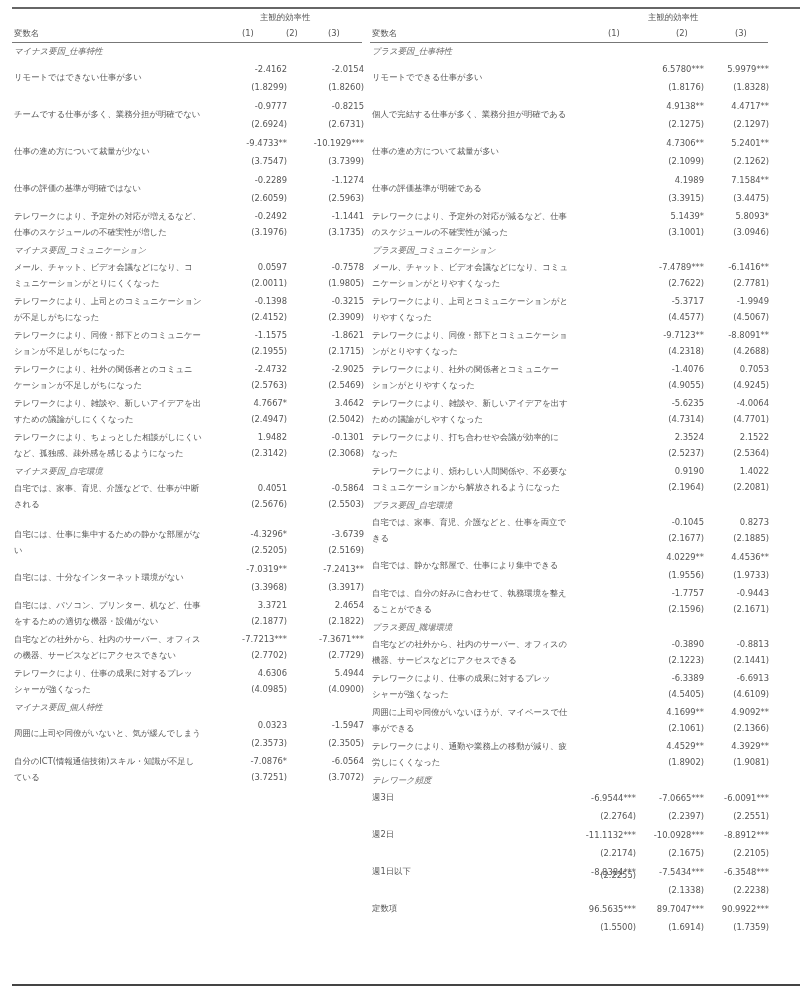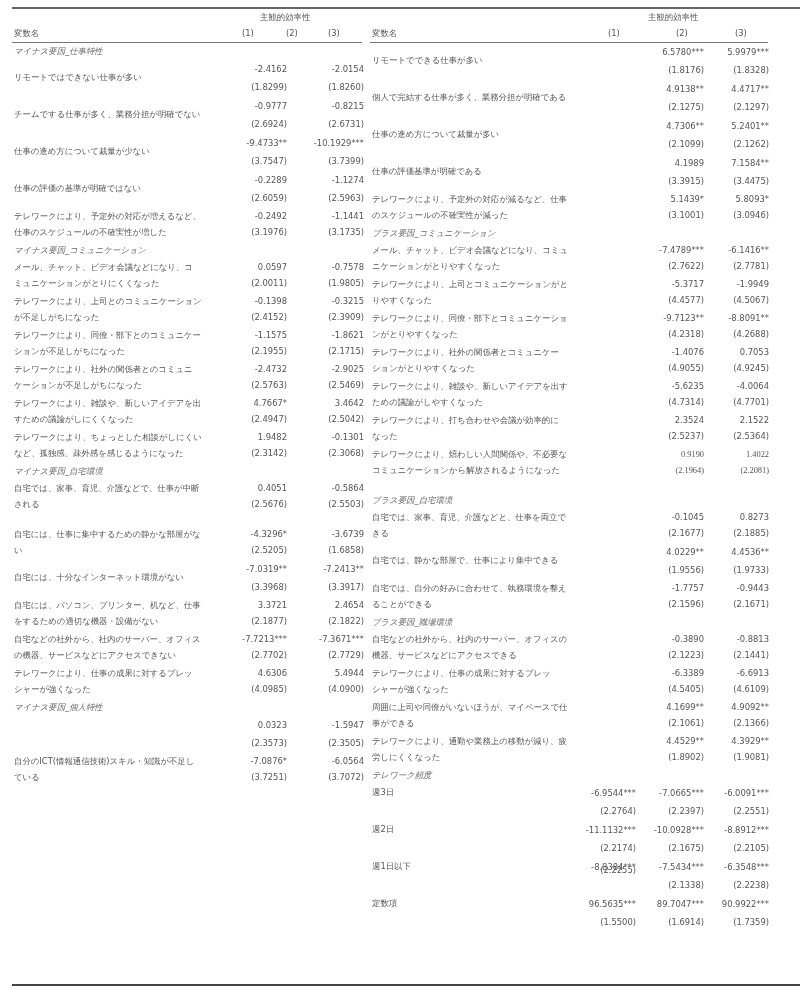--- a/index.html
+++ b/index.html
@@ -135,21 +135,21 @@
         <span class="num" style="right:75px;top:16px">(2.5676)</span>
         <span class="num" style="right:-2px;top:0px">-0.5864</span>
         <span class="num" style="right:-2px;top:16px">(2.5503)</span>
       </div>
       <div class="row" style="height:34px;">
         <span class="label" style="top:0">自宅には、仕事に集中するための静かな部屋がな</span>
         <span class="label" style="top:16px">い</span>
         <span class="num" style="right:75px;top:0px">-4.3296*</span>
         <span class="num" style="right:75px;top:16px">(2.5205)</span>
         <span class="num" style="right:-2px;top:0px">-3.6739</span>
-        <span class="num" style="right:-2px;top:16px">(1.6858)</span>
+        <span class="num" style="right:-2px;top:16px">(2.5169)</span>
       </div>
       <div class="row" style="height:37px;">
         <span class="label" style="top:9px">自宅には、十分なインターネット環境がない</span>
         <span class="num" style="right:75px;top:1px">-7.0319**</span>
         <span class="num" style="right:75px;top:19px">(3.3968)</span>
         <span class="num" style="right:-2px;top:1px">-7.2413**</span>
         <span class="num" style="right:-2px;top:19px">(3.3917)</span>
       </div>
       <div class="row" style="height:34px;">
         <span class="label" style="top:0">自宅には、パソコン、プリンター、机など、仕事</span>
@@ -172,20 +172,21 @@
         <span class="label" style="top:16px">シャーが強くなった</span>
         <span class="num" style="right:75px;top:0px">4.6306</span>
         <span class="num" style="right:75px;top:16px">(4.0985)</span>
         <span class="num" style="right:-2px;top:0px">5.4944</span>
         <span class="num" style="right:-2px;top:16px">(4.0900)</span>
       </div>
       <div class="row" style="height:17px;">
         <span class="label cat" style="top:0">マイナス要因_個人特性</span>
       </div>
       <div class="row" style="height:37px;">
+        <span class="label" style="top:9px">周囲に上司や同僚がいないと、気が緩んでしまう</span>
         <span class="num" style="right:75px;top:1px">0.0323</span>
         <span class="num" style="right:75px;top:19px">(2.3573)</span>
         <span class="num" style="right:-2px;top:1px">-1.5947</span>
         <span class="num" style="right:-2px;top:19px">(2.3505)</span>
       </div>
       <div class="row" style="height:34px;">
         <span class="label" style="top:0">自分のICT(情報通信技術)スキル・知識が不足し</span>
         <span class="label" style="top:16px">ている</span>
         <span class="num" style="right:75px;top:0px">-7.0876*</span>
         <span class="num" style="right:75px;top:16px">(3.7251)</span>
@@ -199,20 +200,23 @@
   <div class="hdr-group">
     <span style="left:278px">主観的効率性</span>
   </div>
   <div class="hdr-row">
     <span style="left:2px">変数名</span>
     <span style="left:238px">(1)</span>
     <span style="left:306px">(2)</span>
     <span style="left:365px">(3)</span>
   </div>
   <div id="right-body">
+      <div class="row" style="height:17px;">
+        <span class="label cat" style="top:0">プラス要因_仕事特性</span>
+      </div>
       <div class="row" style="height:37px;">
         <span class="label" style="top:9px">リモートでできる仕事が多い</span>
         <span class="num" style="right:64px;top:1px">6.5780***</span>
         <span class="num" style="right:64px;top:19px">(1.8176)</span>
         <span class="num" style="right:-1px;top:1px">5.9979***</span>
         <span class="num" style="right:-1px;top:19px">(1.8328)</span>
       </div>
       <div class="row" style="height:37px;">
         <span class="label" style="top:9px">個人で完結する仕事が多く、業務分担が明確である</span>
         <span class="num" style="right:64px;top:1px">4.9138**</span>
@@ -286,21 +290,21 @@
         <span class="num" style="right:-1px;top:16px">(4.7701)</span>
       </div>
       <div class="row" style="height:34px;">
         <span class="label" style="top:0">テレワークにより、打ち合わせや会議が効率的に</span>
         <span class="label" style="top:16px">なった</span>
         <span class="num" style="right:64px;top:0px">2.3524</span>
         <span class="num" style="right:64px;top:16px">(2.5237)</span>
         <span class="num" style="right:-1px;top:0px">2.1522</span>
         <span class="num" style="right:-1px;top:16px">(2.5364)</span>
       </div>
-      <div class="row" style="height:34px;margin-bottom:12px;font-family:Liberation Serif, serif;">
+      <div class="row" style="height:34px;">
         <span class="label" style="top:0">テレワークにより、煩わしい人間関係や、不必要な</span>
         <span class="label" style="top:16px">コミュニケーションから解放されるようになった</span>
         <span class="num" style="right:64px;top:0px">0.9190</span>
         <span class="num" style="right:64px;top:16px">(2.1964)</span>
         <span class="num" style="right:-1px;top:0px">1.4022</span>
         <span class="num" style="right:-1px;top:16px">(2.2081)</span>
       </div>
       <div class="row" style="height:17px;">
         <span class="label cat" style="top:0">プラス要因_自宅環境</span>
       </div>

